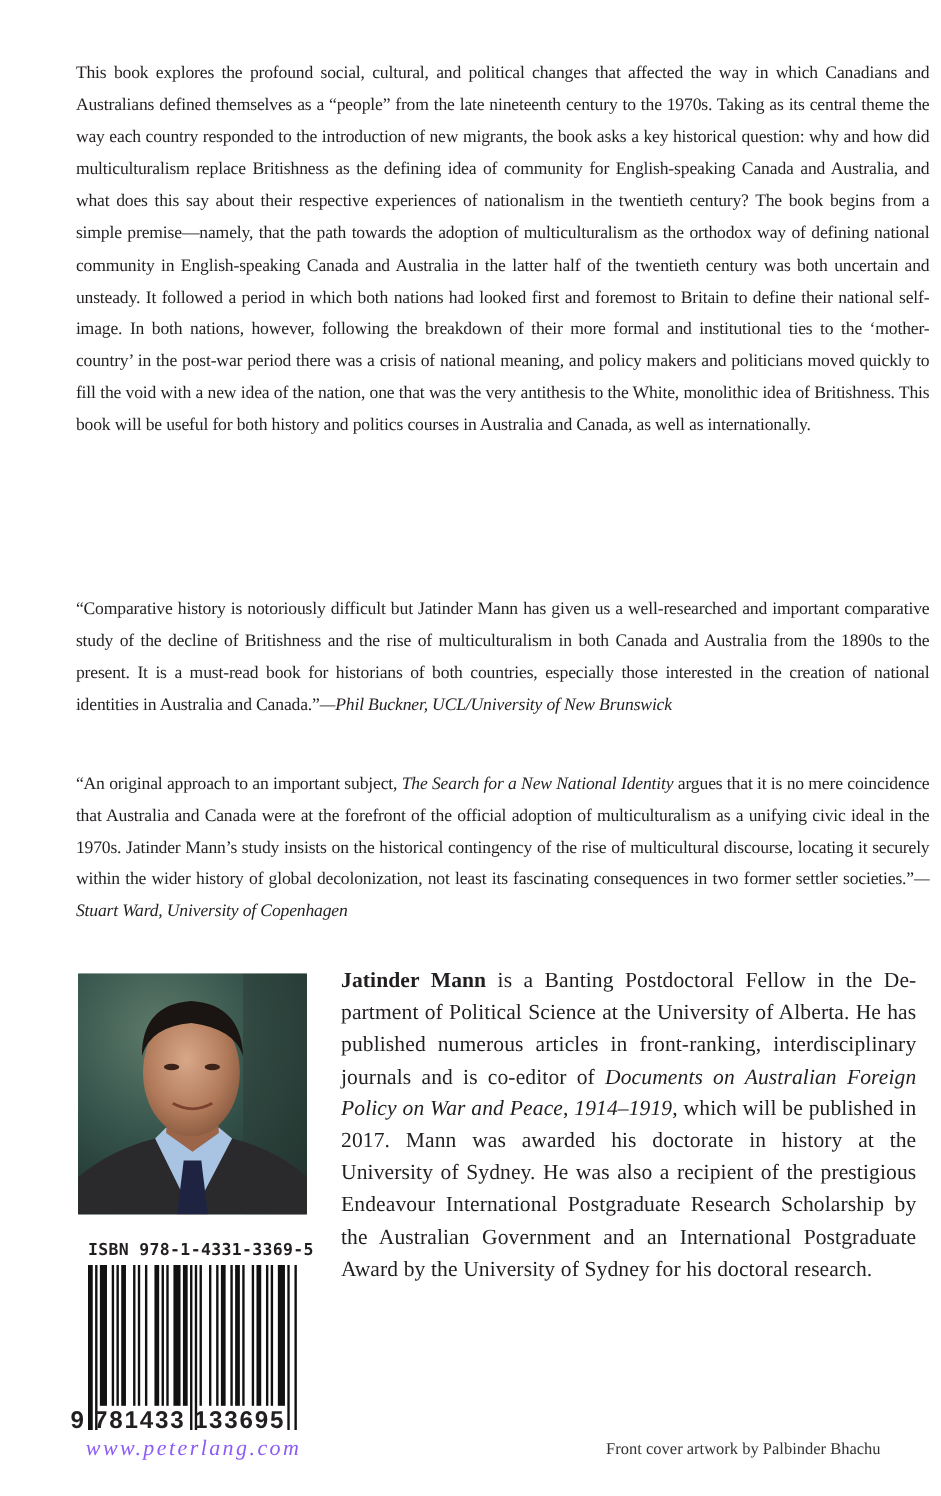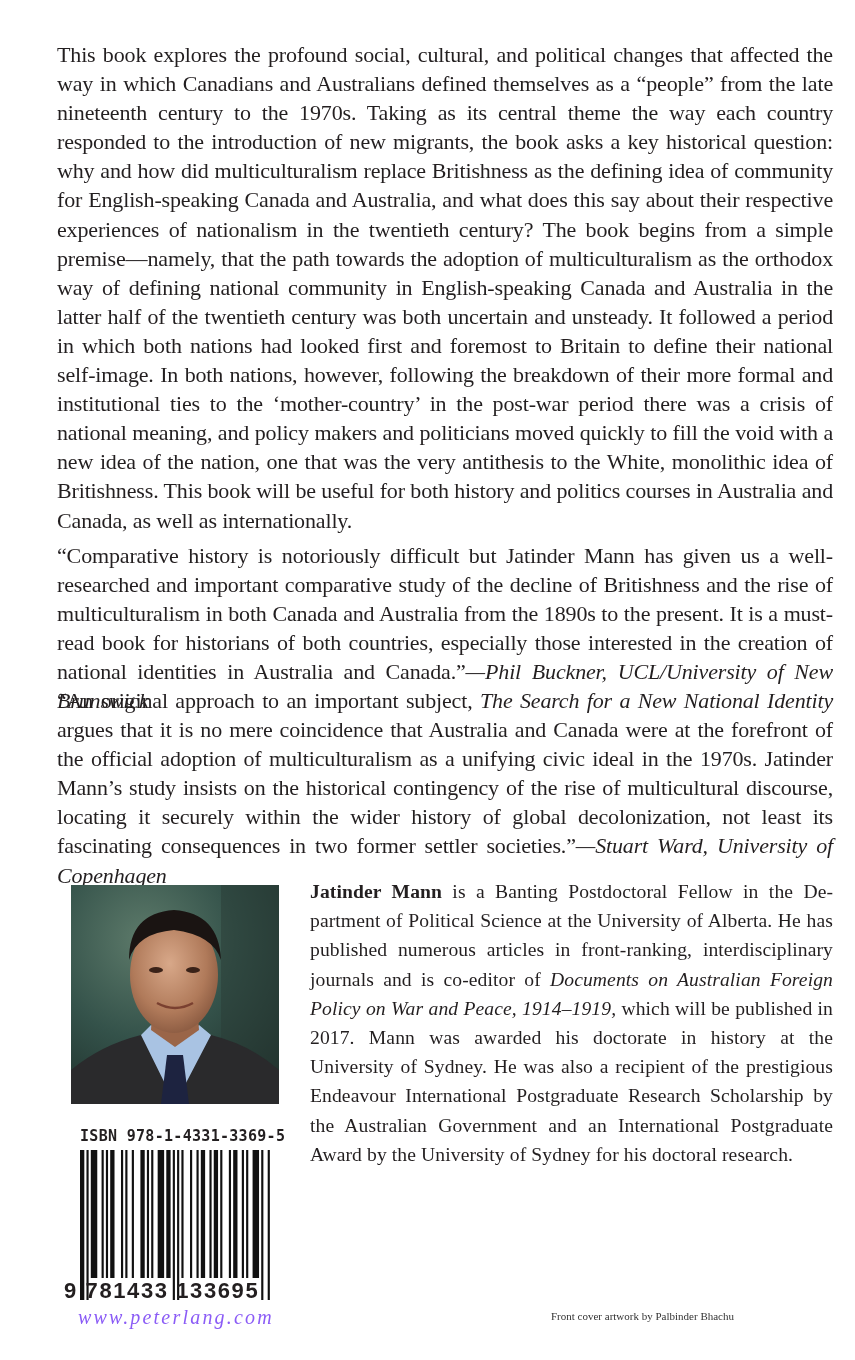--- a/index.html
+++ b/index.html
@@ -3,27 +3,27 @@
 <meta charset="utf-8">
 <style>
   html, body { margin: 0; padding: 0; background: #ffffff; }
   body {
     width: 855px; height: 1360px; position: relative; overflow: hidden;
     font-family: "Liberation Serif", "DejaVu Serif", serif;
     color: #231f20;
   }
   .para {
     position: absolute; left: 57px; width: 776px;
-    font-size: 22px; line-height: 29.1px;
-    text-align: justify; margin: 0;
+    font-size: 16px; line-height: 29.1px;
+    text-align: justify; margin: 12px;
     letter-spacing: -0.15px;
     font-family: Liberation Serif, serif;
   }
   #desc { top: 40px; }
-  #blurb1 { top: 541px; }
+  #blurb1 { top: 527px; }
   #blurb2 { top: 686px; }
   .para i { font-style: italic; }
   #photo {
     position: absolute; left: 71px; top: 885px; width: 208px; height: 219px;
     overflow: hidden;
     background: radial-gradient(ellipse at 30% 20%, #4e6a5c 0%, #2f4a42 45%, #1e2f2b 100%);
   }
   #bio {
     position: absolute; left: 310px; top: 877px; width: 523px;
     font-size: 19.6px; line-height: 29.2px; text-align: justify; margin: 0;
@@ -44,21 +44,21 @@
     font-family: Liberation Sans, sans-serif; font-size: 22px; font-weight: bold;
     letter-spacing: 1.6px; white-space: nowrap; background: transparent;
   }
   #publisher-url {
     position: absolute; left: 78px; top: 1306px;
     font-family: "Liberation Serif", serif; font-style: italic;
     font-size: 20px; letter-spacing: 2.2px; color: #8b5cf6;
   }
   #credit {
     position: absolute; left: 551px; top: 1310px;
-    font-size: 11px; color: #333;
+    font-size: 15px; color: #333;
   }
 </style>
 </head>
 <body>
 
 <p class="para" id="desc">
   <span>This book explores the profound social, cultural, and political changes that affected the way in which Canadians and Australians defined themselves as a “people” from the late nine­teenth century to the 1970s. Taking as its central theme the way each country responded to the introduction of new migrants, the book asks a key historical question: why and how did multiculturalism replace Britishness as the defining idea of community for English-speaking Canada and Australia, and what does this say about their respective experiences of nationalism in the twentieth century? The book begins from a simple premise—namely, that the path towards the adoption of multiculturalism as the orthodox way of defining national community in English-speaking Canada and Australia in the latter half of the twentieth century was both uncertain and unsteady. It followed a period in which both nations had looked first and foremost to Britain to define their national self-image. In both nations, however, following the breakdown of their more formal and institutional ties to the ‘mother-country’ in the post-war period there was a crisis of national meaning, and policy makers and politicians moved quickly to fill the void with a new idea of the nation, one that was the very antithesis to the White, monolithic idea of Britishness. This book will be useful for both history and politics courses in Australia and Canada, as well as internationally.</span>
 </p>
 
 <p class="para" id="blurb1">

